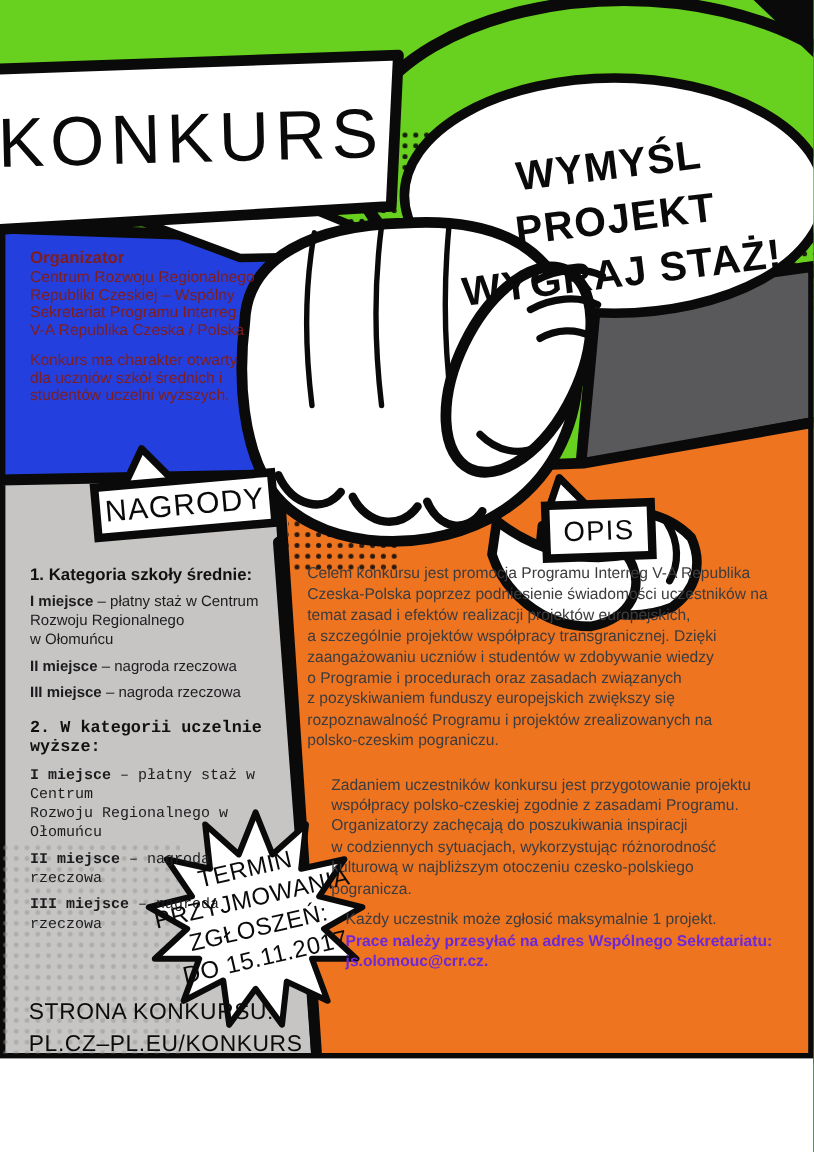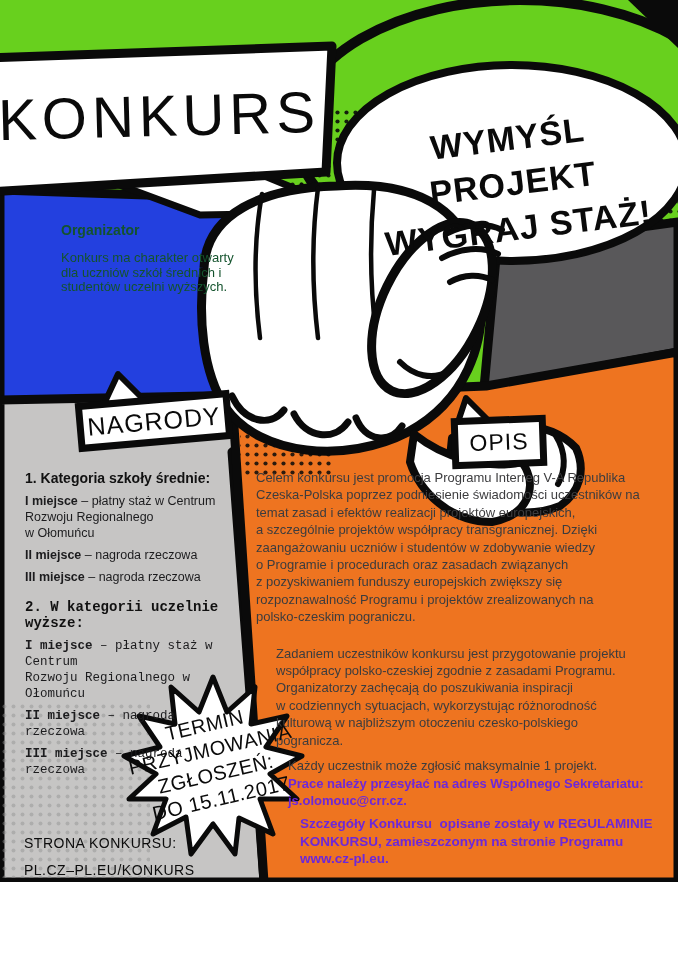--- a/index.html
+++ b/index.html
@@ -11,21 +11,21 @@
   
   .title-text{left:-14px;top:58px;width:346px;height:114px;display:flex;align-items:center;justify-content:center;
     font-size:58px;letter-spacing:5px;color:#0a0a0a;transform:rotate(-1.5deg);}
   .tagline{left:352px;top:116px;width:322px;text-align:center;transform:rotate(-7deg);color:#0a0a0a;}
   .tagline div{font-size:34px;font-weight:bold;line-height:45px;letter-spacing:1px;}
   .nagrody-text{left:80px;top:400px;width:148px;height:42px;display:flex;align-items:center;justify-content:center;
     font-size:25px;letter-spacing:1px;color:#0a0a0a;transform:rotate(-5deg);}
   .opis-text{left:455px;top:420px;width:88px;height:44px;display:flex;align-items:center;justify-content:center;
     font-size:23px;letter-spacing:1px;color:#0a0a0a;transform:rotate(-2deg);}
   
-  .org-block{left:25px;top:222px;width:218px;color:#14532d;font-size:13px;line-height:14.5px;margin-left:36px;}
+  .org-block{left:25px;top:206px;width:218px;color:#7f1d1d;font-size:13px;line-height:14.5px;}
   .org-block h3{margin:0 0 2px 0;font-size:14px;line-height:16px;}
   .org-block .body{white-space:pre;}
   .org-block .gap{height:11px;}
   
   .prizes-block{left:25px;top:470px;width:212px;color:#1c1c1e;font-size:12.5px;line-height:16px;}
   .prizes-block h3{margin:0 0 7px 0;font-size:14px;line-height:16px;color:#111;}
   .prize-item{margin-bottom:6px;}
   .prize-item .term{font-weight:bold;}
   .prize-item .desc{white-space:pre-line;}
   .cat2{margin-top:14px;font-family:Liberation Mono, monospace;}
@@ -34,21 +34,21 @@
   .desc-block .p1{padding-left:6px;}
   .desc-block .p2{padding-left:26px;margin-top:19px;}
   .desc-block .p3{padding-left:38px;margin-top:8px;}
   .desc-block .p3 .bold, .desc-block .p4{font-weight:bold;color:#6d28d9;}
   .desc-block .p4{padding-left:50px;margin-top:6px;font-size:13.5px;line-height:17.5px;}
   
   .deadline-text{left:128px;top:712px;width:170px;text-align:center;transform:rotate(-13deg);color:#0a0a0a;}
   .deadline-text div{font-size:20px;line-height:25px;letter-spacing:0.5px;}
   
   .website-text{left:24px;top:830px;color:#0c0c0c;}
-  .website-text div{font-size:14px;line-height:27px;letter-spacing:0.5px;}
+  .website-text div{font-size:19px;line-height:27px;letter-spacing:0.5px;}
   
   .footer{left:0;top:882px;width:678px;height:78px;background:#ffffff;}
 </style>
 </head>
 <body>
 
 <div class="poster">
 
   <svg class="abs" style="left:0;top:0;" width="678" height="960" viewBox="0 0 678 960">
     <defs>
@@ -117,20 +117,24 @@
 
   <div class="abs title-text">KONKURS</div>
 
   <div class="abs tagline">
     <div>WYMYŚL PROJEKT</div>
     <div>WYGRAJ STAŻ!</div>
   </div>
 
   <div class="abs org-block">
     <h3>Organizator</h3>
+    <div class="body">Centrum Rozwoju Regionalnego
+Republiki Czeskiej – Wspólny
+Sekretariat Programu Interreg
+V-A Republika Czeska / Polska</div>
     <div class="gap"></div>
     <div class="body">Konkurs ma charakter otwarty
 dla uczniów szkół średnich i
 studentów uczelni wyższych.</div>
   </div>
 
   <div class="abs nagrody-text">NAGRODY</div>
   <div class="abs opis-text">OPIS</div>
 
   <div class="abs prizes-block">
@@ -175,23 +179,20 @@
 współpracy polsko-czeskiej zgodnie z zasadami Programu.
 Organizatorzy zachęcają do poszukiwania inspiracji
 w codziennych sytuacjach, wykorzystując różnorodność
 kulturową w najbliższym otoczeniu czesko-polskiego
 pogranicza.</div>
     <div class="p3">
       <div class="pre">Każdy uczestnik może zgłosić maksymalnie 1 projekt.</div>
       <div class="bold pre">Prace należy przesyłać na adres Wspólnego Sekretariatu:
 js.olomouc@crr.cz.</div>
     </div>
-    <div class="p4 pre">Szczegóły Konkursu  opisane zostały w REGULAMINIE
-KONKURSU, zamieszczonym na stronie Programu
-www.cz-pl.eu.</div>
   </div>
 
   <div class="abs deadline-text">
     <div>TERMIN</div>
     <div>PRZYJMOWANIA</div>
     <div>ZGŁOSZEŃ:</div>
     <div>DO 15.11.2017</div>
   </div>
 
   <div class="abs website-text">

